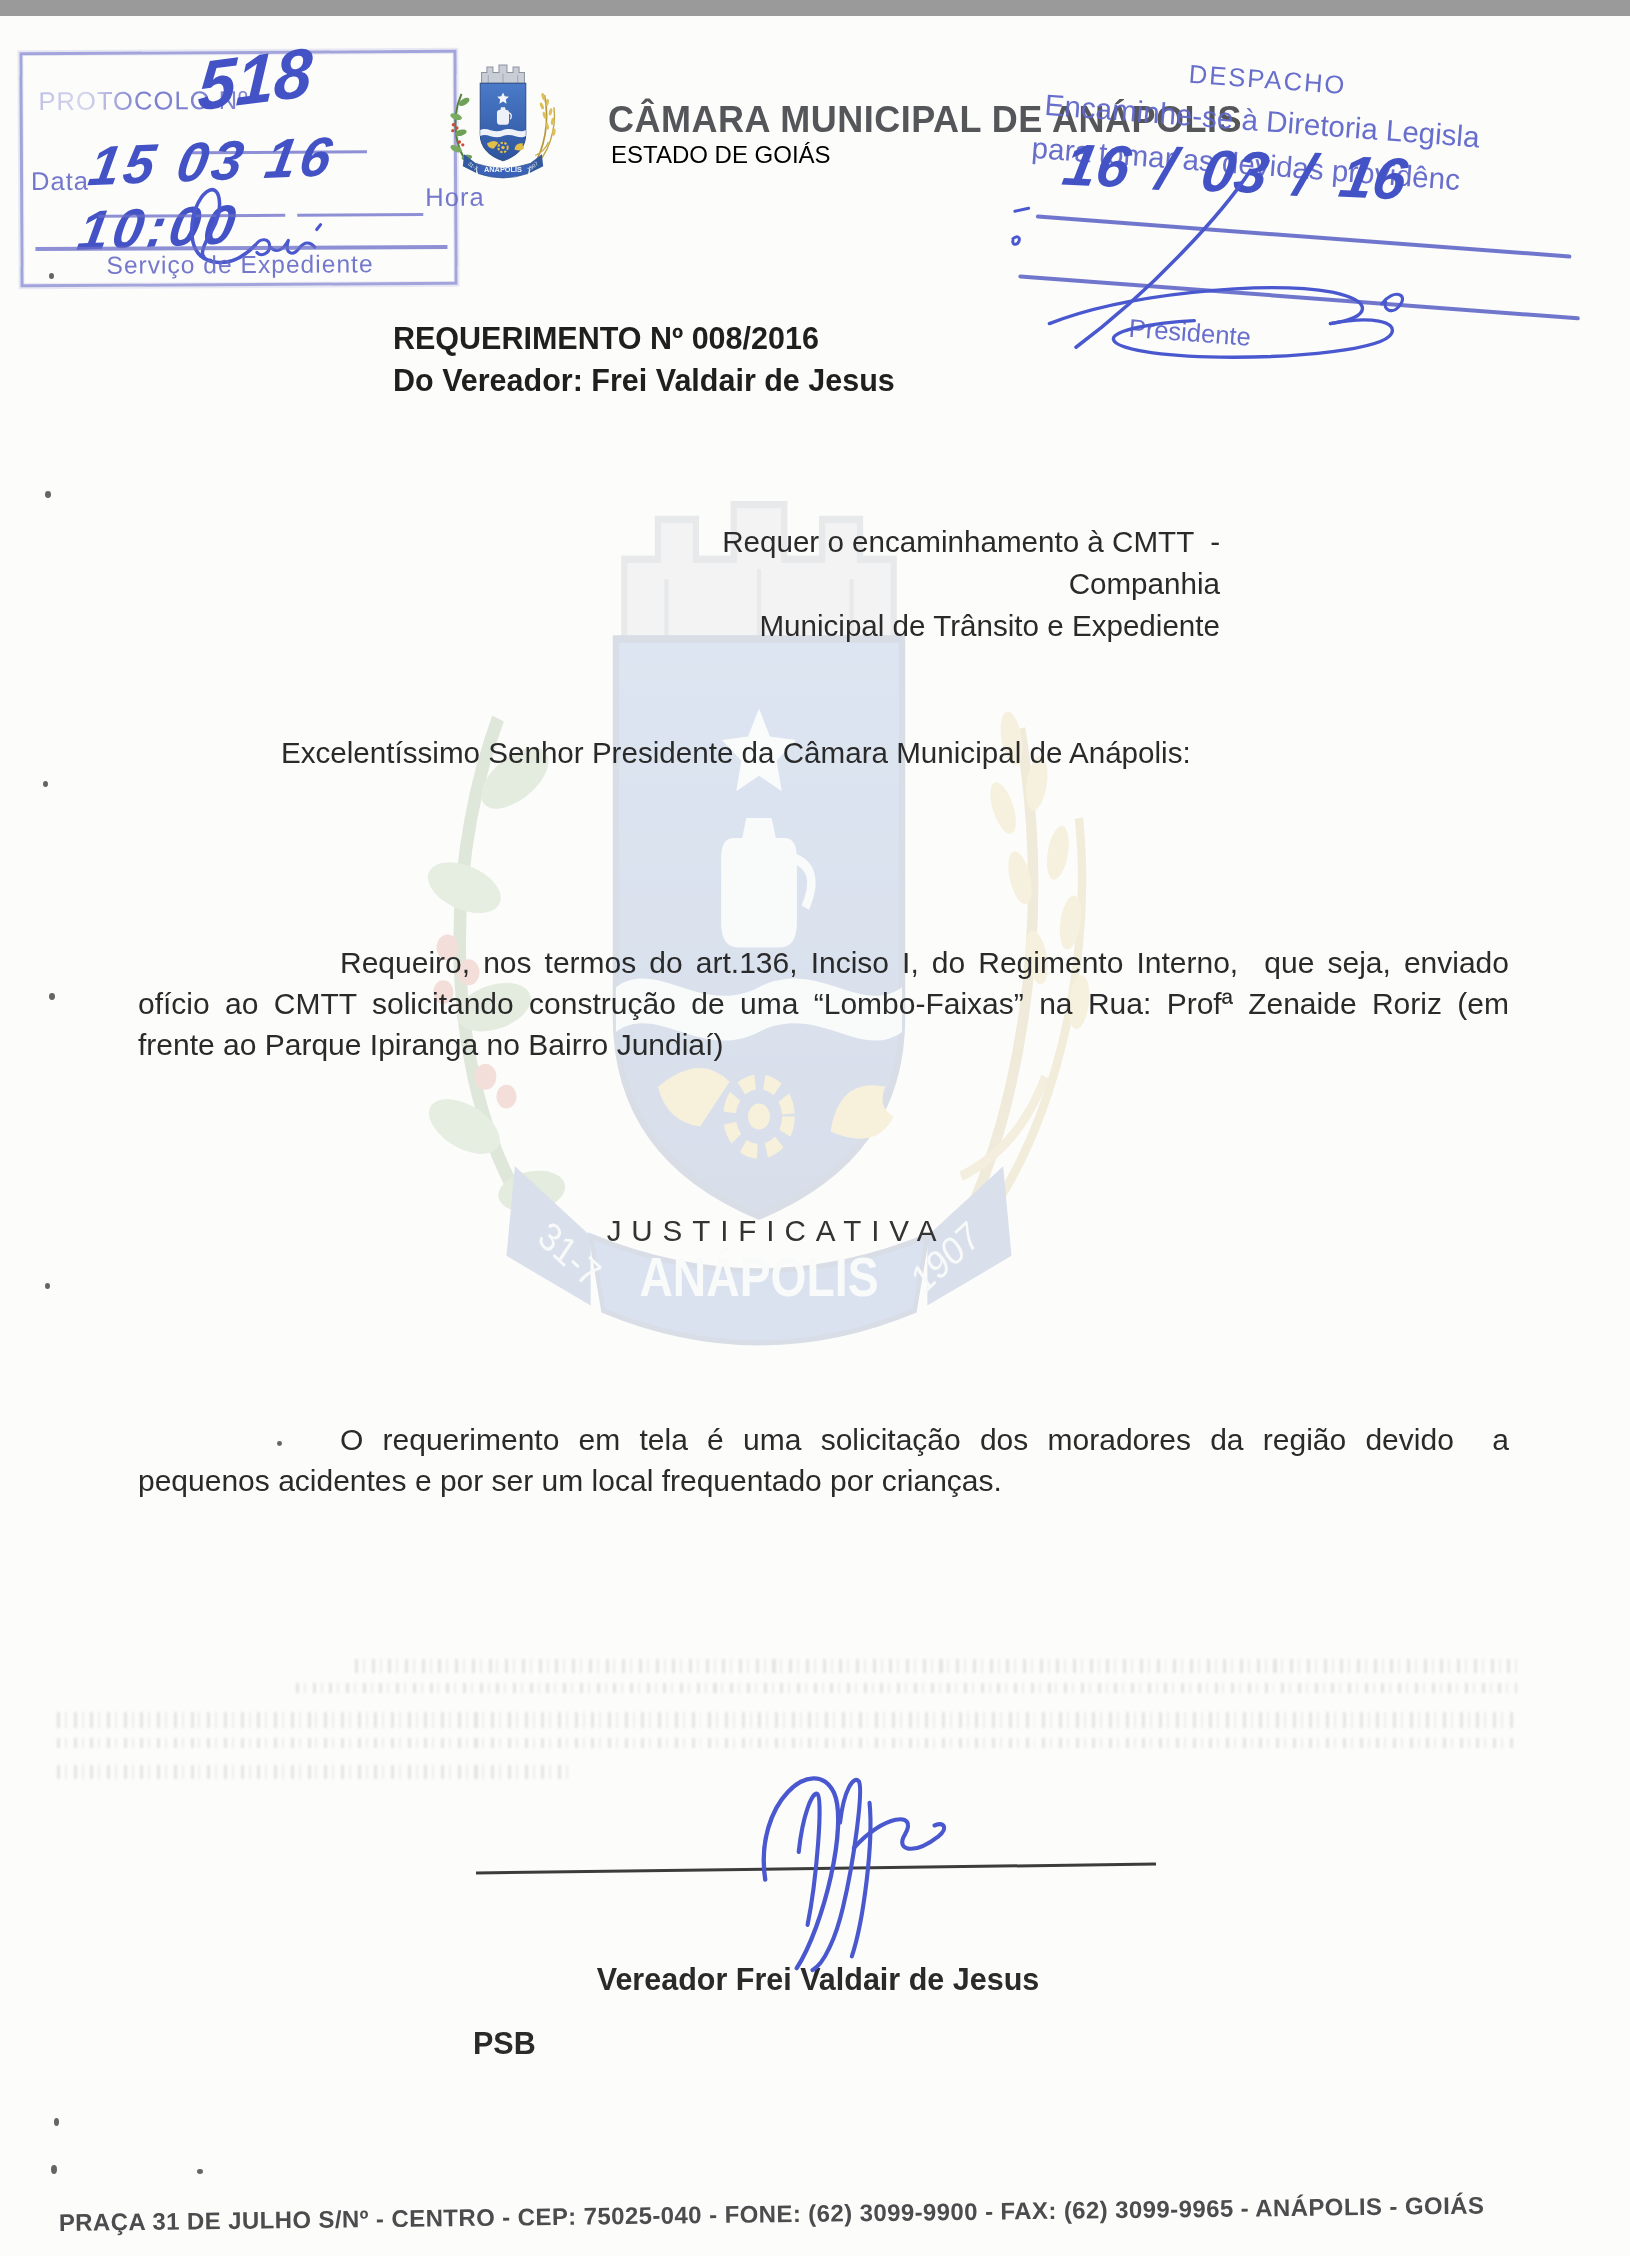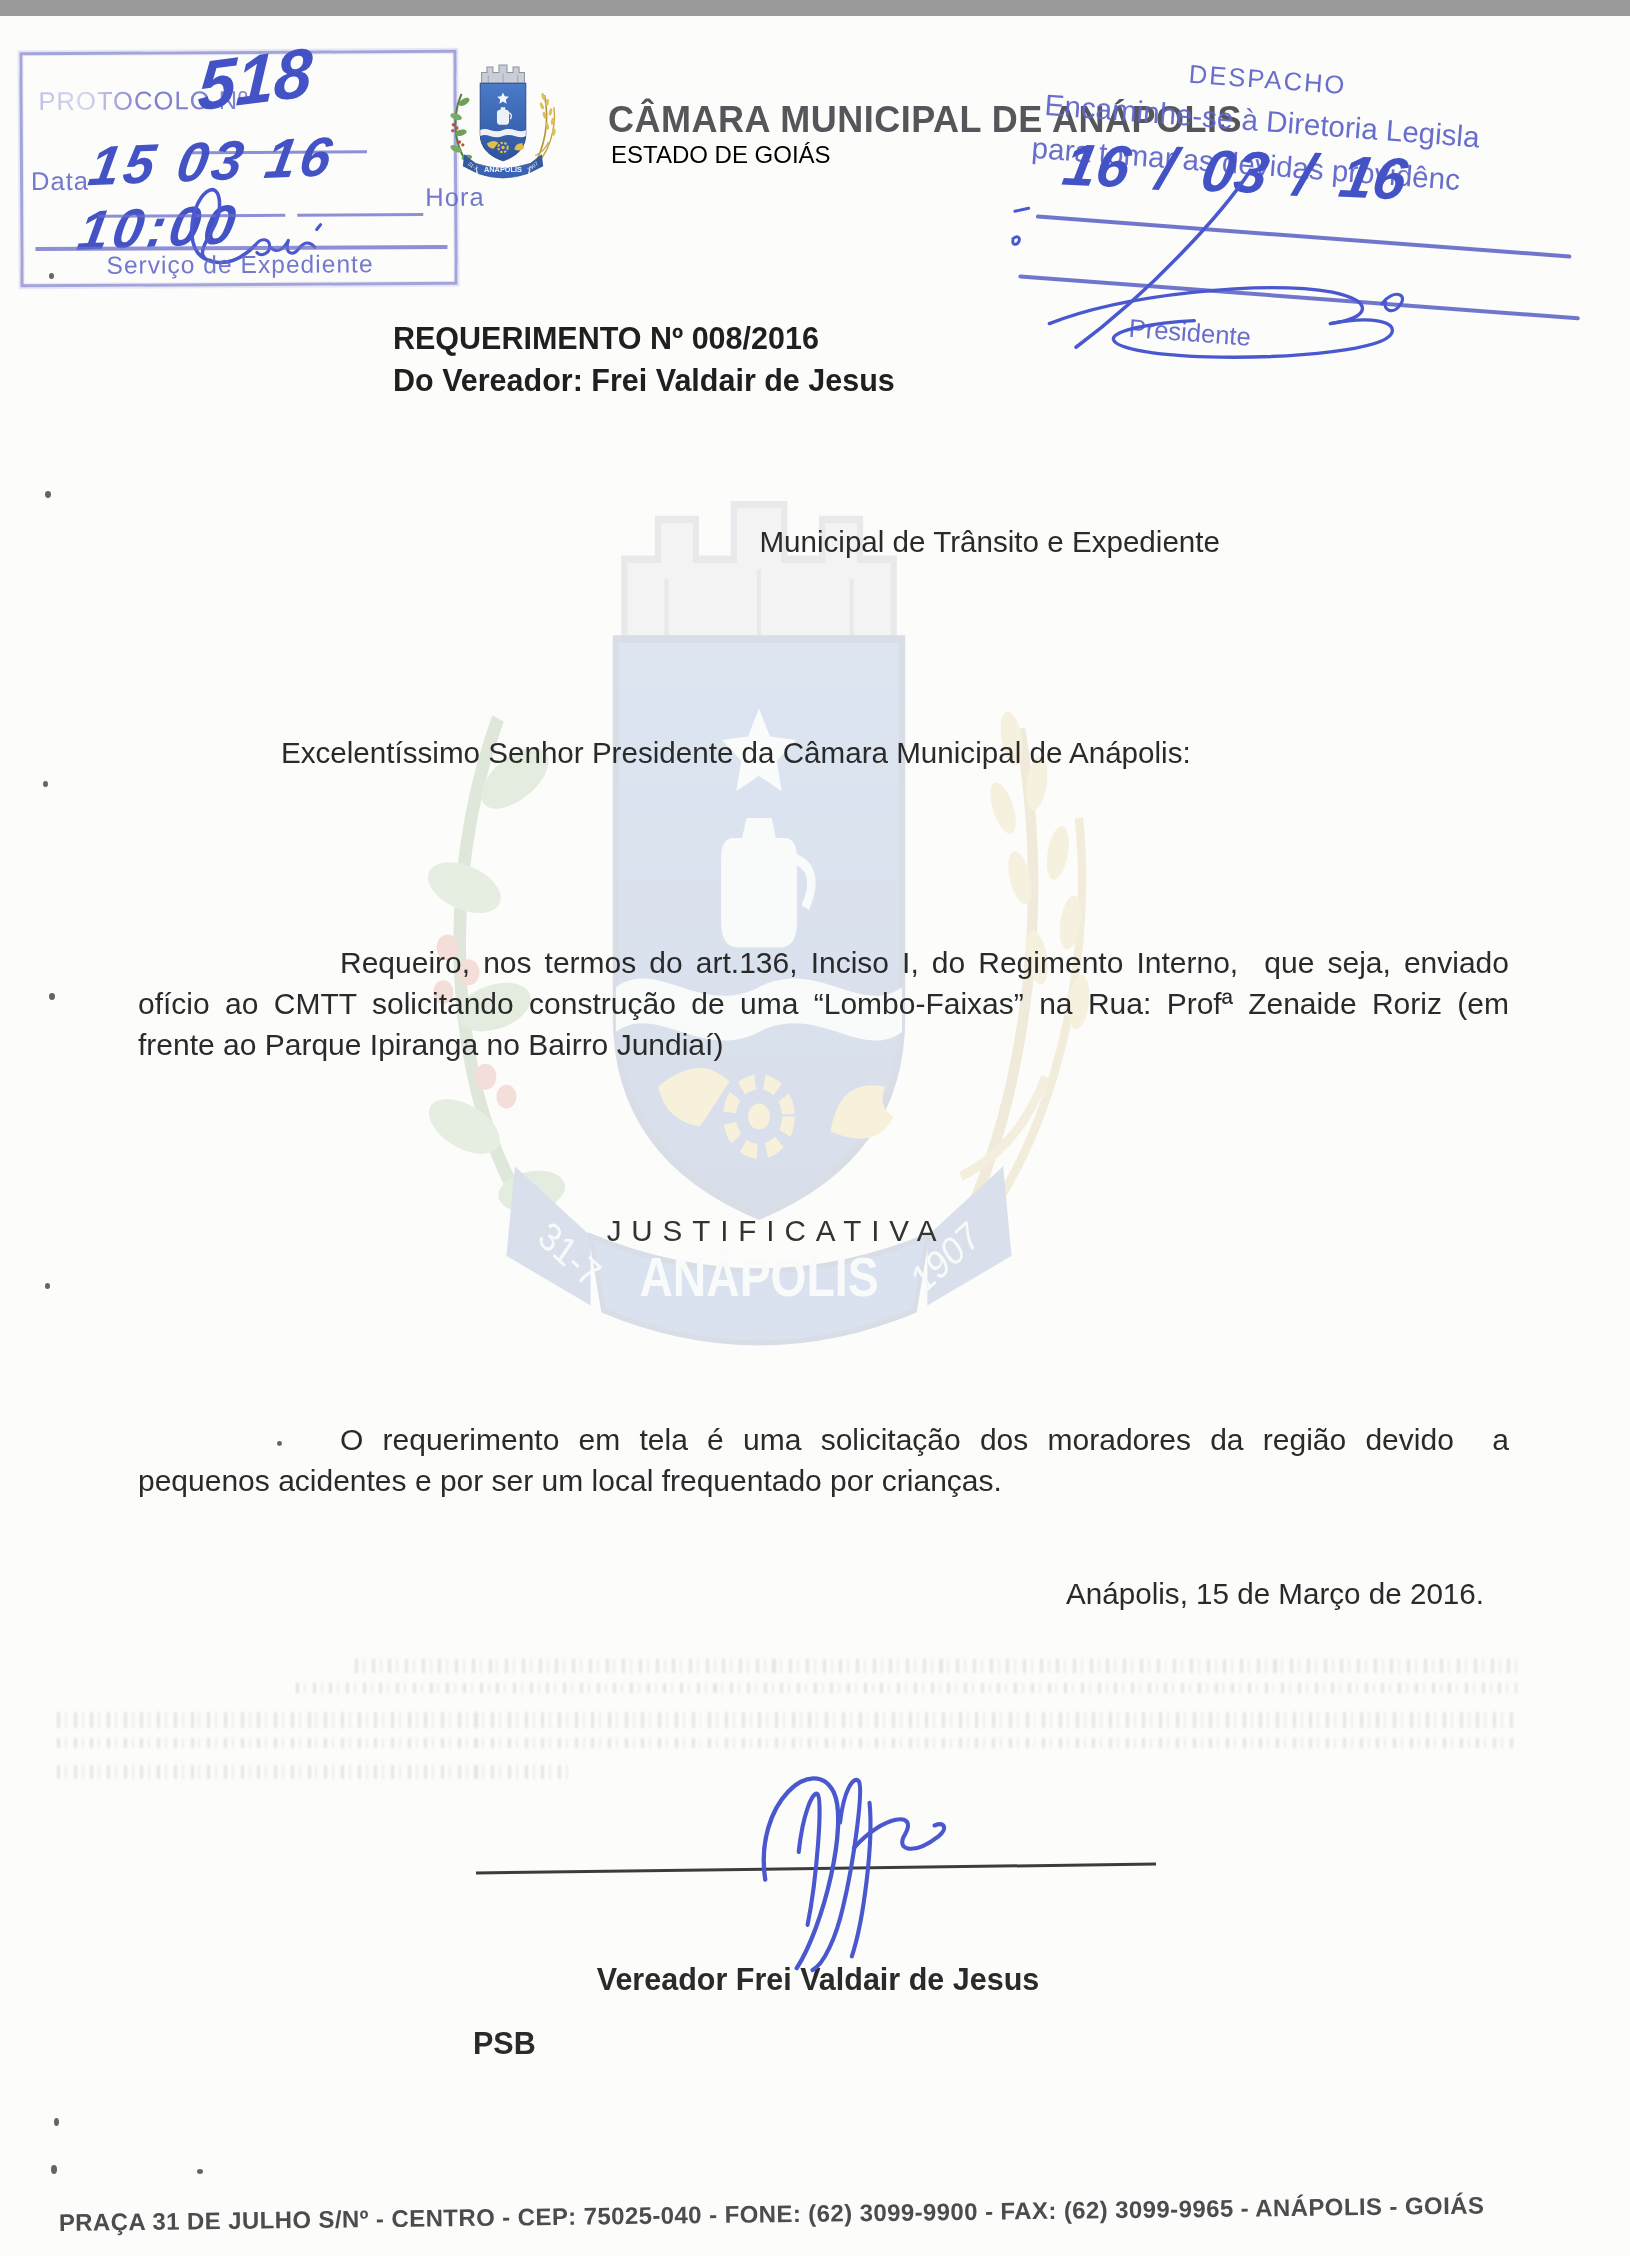--- a/index.html
+++ b/index.html
@@ -180,39 +180,39 @@
     <path class="penstroke" stroke-width="3.4" d="M330,172 C372,164 398,170 392,182 C384,198 298,207 218,206 C158,205 112,198 110,188 C108,179 150,171 192,169"></path>
     <path class="penstroke" stroke-width="3.2" d="M382,152 c12,-16 28,-10 18,2 c-7,9 -17,4 -14,-4"></path>
   </svg>
 
   <div id="doc-title-block" class="abs">
     <div>REQUERIMENTO Nº 008/2016</div>
     <div>Do Vereador: Frei Valdair de Jesus</div>
   </div>
 
   <div id="request-summary" class="abs">
+    <div class="pre">Requer o encaminhamento à CMTT  - Companhia</div>
     <div class="pre">Municipal de Trânsito e Expediente</div>
   </div>
 
   <div id="salutation" class="abs">Excelentíssimo Senhor Presidente da Câmara Municipal de Anápolis:</div>
 
   <div id="body-para" class="abs para">
     <div class="jline indent pre">Requeiro, nos termos do art.136, Inciso I, do Regimento Interno,  que seja, enviado</div>
     <div class="jline pre">ofício ao CMTT solicitando construção de uma “Lombo-Faixas” na Rua: Profª Zenaide Roriz (em</div>
     <div class="pre">frente ao Parque Ipiranga no Bairro Jundiaí)</div>
   </div>
 
   <div id="justificativa-title" class="abs">JUSTIFICATIVA</div>
   <div class="abs speck" style="left:277px;top:1425px;width:4.9px;height:4.9px"></div>
   <div id="justification-para" class="abs para">
     <div class="jline indent pre">O requerimento em tela é uma solicitação dos moradores da região devido  a</div>
     <div class="pre">pequenos acidentes e por ser um local frequentado por crianças.</div>
   </div>
 
-  <div id="place-date" class="abs">Anápolis, 15 de Março de 2016.</div>
 
   <svg class="abs pen" style="left:704px;top:1716px;z-index:3" width="276" height="246" viewBox="0 0 280 250">
     <path class="penstroke" stroke-width="4.4" d="M62,150 C50,72 112,20 132,62 C146,94 122,196 94,240"></path>
     <path class="penstroke" stroke-width="4.2" d="M96,122 C100,84 110,60 115,63 C121,67 114,152 105,196"></path>
     <path class="penstroke" stroke-width="4.2" d="M138,92 C142,58 152,44 157,50 C162,58 152,132 141,178 C134,208 122,236 110,242"></path>
     <path class="penstroke" stroke-width="4.2" d="M168,72 C172,112 162,192 150,228"></path>
     <path class="penstroke" stroke-width="4.2" d="M152,118 C182,84 218,80 204,104 C194,120 212,126 238,106 C248,98 244,91 234,95"></path>
   </svg>
   <div id="signature-rule" class="abs"></div>
   <div id="signer-name" class="abs">Vereador Frei Valdair de Jesus</div>

